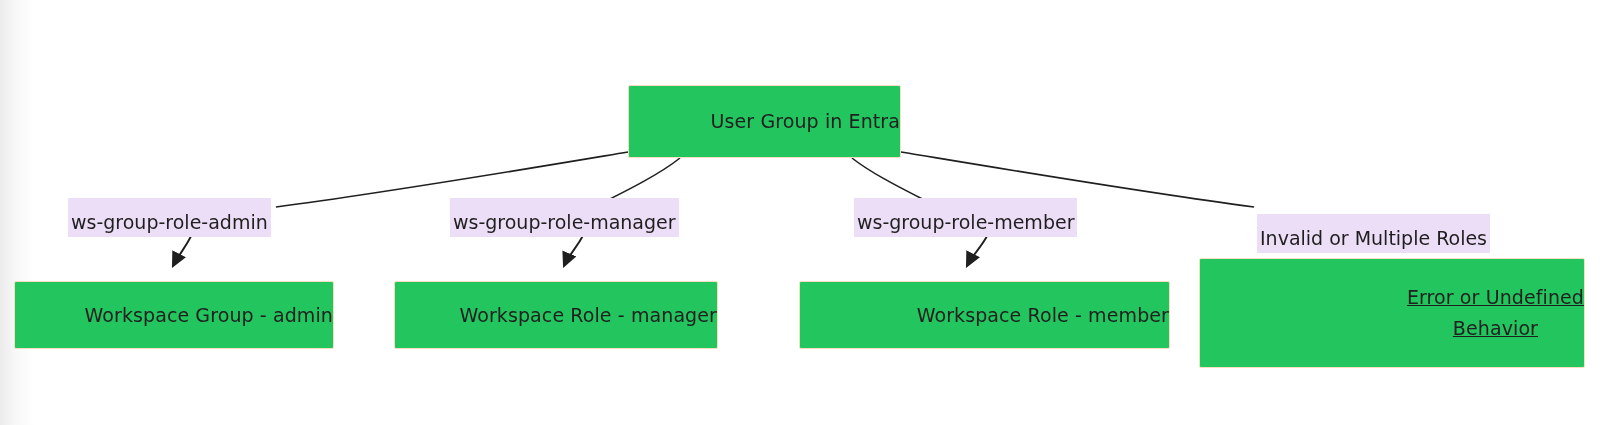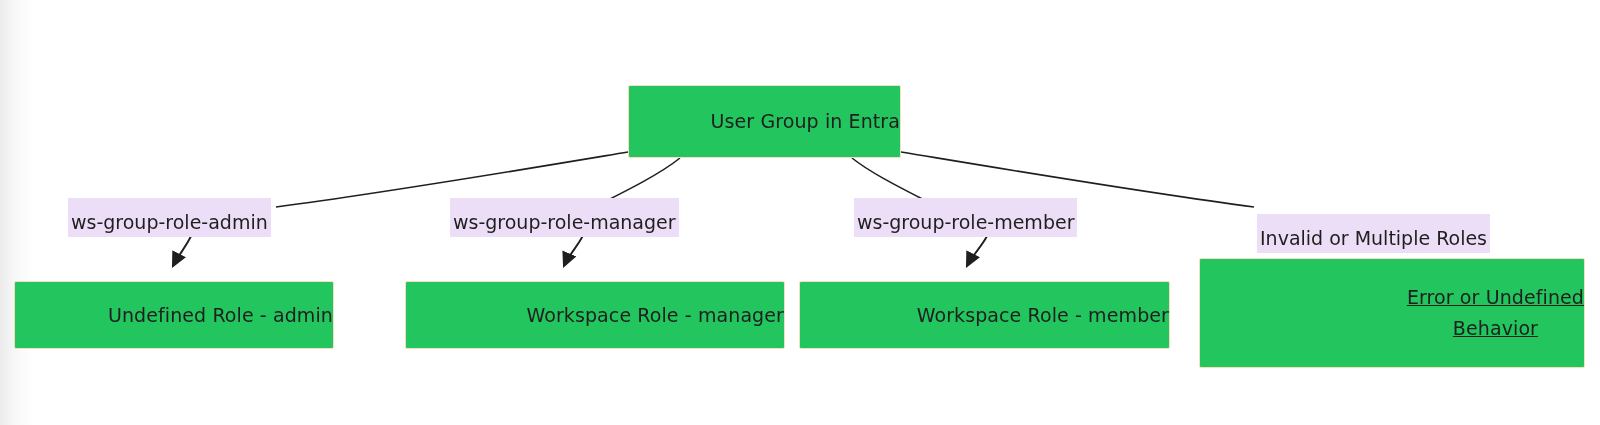--- a/index.html
+++ b/index.html
@@ -52,21 +52,21 @@
     font-size: 19px;
     line-height: 24px;
     padding: 12px 3px 3px 3px;
     white-space: nowrap;
     box-sizing: border-box;
   }
   
   #node-root { left: 628px; top: 85px; width: 273px; height: 73px; }
   
   #node-admin   { left: 14px;   top: 281px; width: 320px; height: 68px; }
-  #node-manager { left: 405px;  top: 281px; width: 380px; height: 68px; }
+  #node-manager { left: 394px;  top: 281px; width: 324px; height: 68px; }
   #node-member  { left: 799px;  top: 281px; width: 371px; height: 68px; }
   #node-error   { left: 1199px; top: 258px; width: 386px; height: 110px; text-decoration: underline; }
   
   #label-admin   { left: 68px;   top: 198px; }
   #label-manager { left: 450px;  top: 198px; }
   #label-member  { left: 854px;  top: 198px; }
   #label-invalid { left: 1257px; top: 198px; margin-top: 16px; }
 </style>
 </head>
 <body>
@@ -102,21 +102,21 @@
     <span>ws-group-role-manager</span>
   </div>
   <div class="edge-label" id="label-member">
     <span>ws-group-role-member</span>
   </div>
   <div class="edge-label" id="label-invalid">
     <span>Invalid or Multiple Roles</span>
   </div>
 
   <div class="node" id="node-admin">
-    <span class="node-label">Undefined Role - admin</span>
+    <span class="node-label">Workspace Group - admin</span>
   </div>
   <div class="node" id="node-manager">
     <span class="node-label">Workspace Role - manager</span>
   </div>
   <div class="node" id="node-member">
     <span class="node-label">Workspace Role - member</span>
   </div>
   <div class="node" id="node-error">
     <span class="node-label">Error or Undefined
 Behavior</span>

